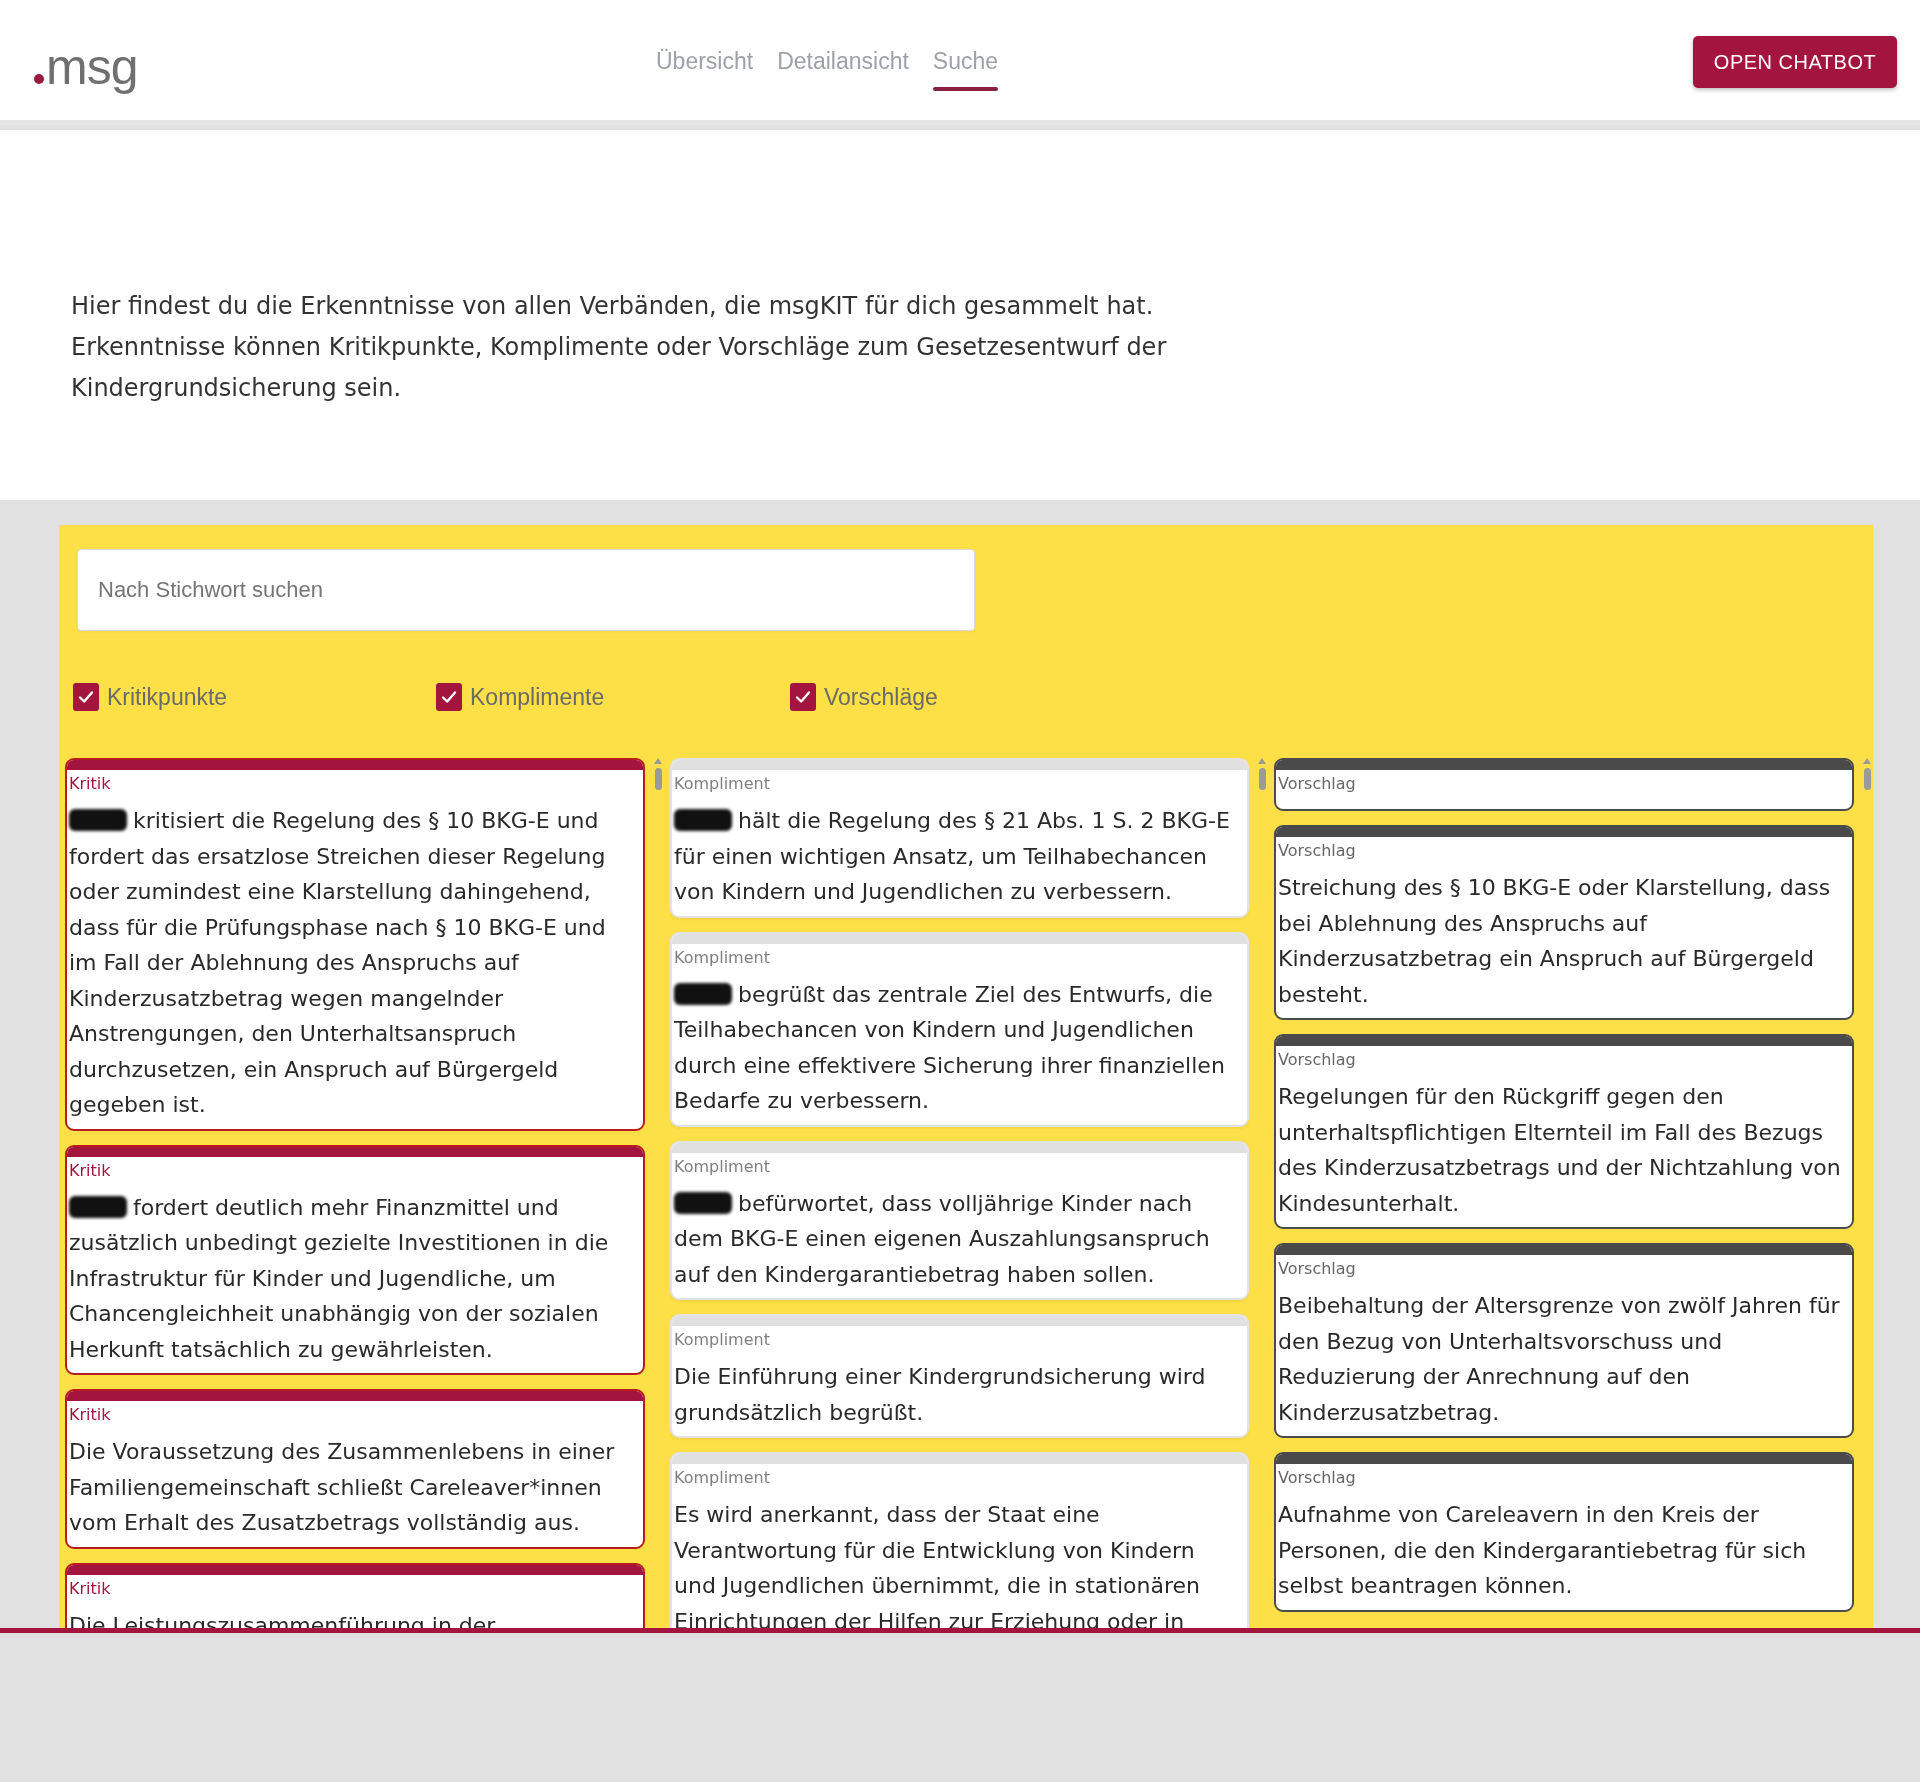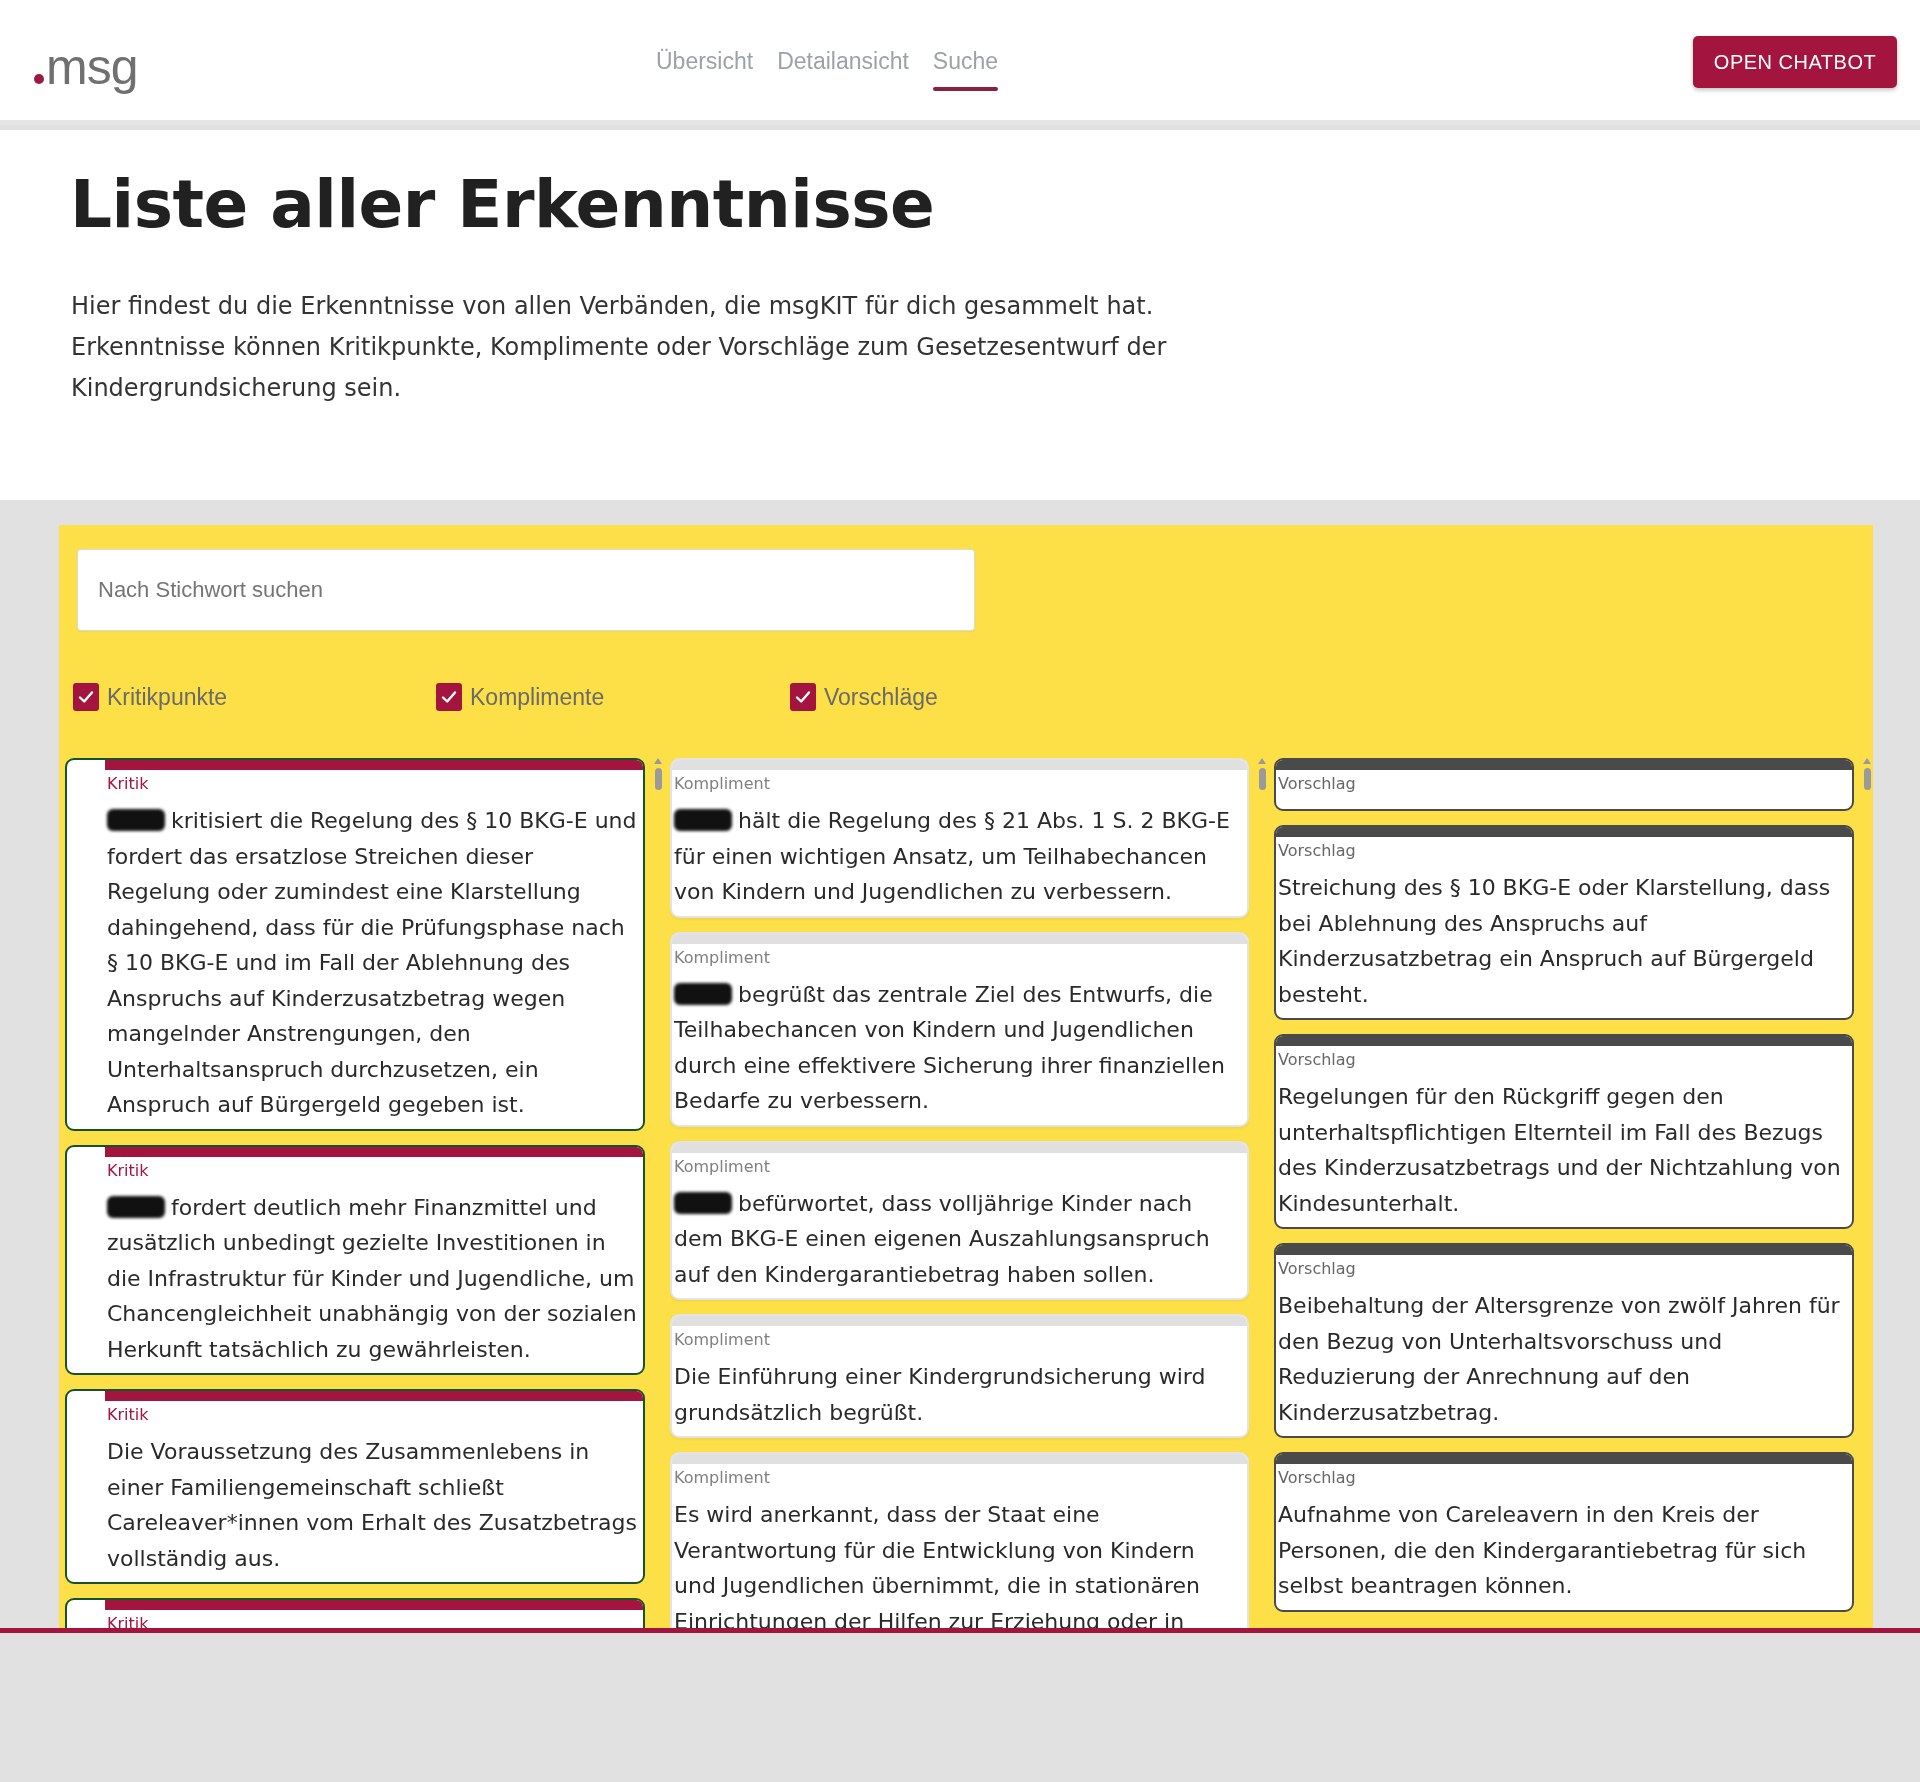--- a/index.html
+++ b/index.html
@@ -37,21 +37,21 @@
   .scrollbar .arrow { width: 0; height: 0; border-left: 4px solid transparent; border-right: 4px solid transparent; border-bottom: 6px solid #9a9a9a; margin: 0 auto 4px; }
   .scrollbar .thumb { width: 7px; height: 22px; background: #9a9a9a; border-radius: 4px; margin: 0 auto; }
 
   .card { background: #fff; border-radius: 9px; margin-bottom: 14px; overflow: hidden; }
   .card .bar { height: 10px; }
   .card .inner { padding: 4px 4px 6px 2px; }
   .card .type { font-size: 16px; line-height: 20px; margin-bottom: 9px; }
   .card .text { font-size: 22px; line-height: 35.5px; color: #2a2a2a; }
   .redact { display: inline-block; width: 58px; height: 22px; background: #111; border-radius: 6px; vertical-align: -3px; filter: blur(1.5px); margin-right: 6px; }
 
-  .card.kritik { border: 2px solid #14532d; padding-left: 38px; }
+  .card.kritik { border: 2px solid #b91c1c; }
   .card.kritik .bar { background: #a3153f; }
   .card.kritik .type { color: #a3153f; }
 
   .card.kompliment { border: 2px solid #e3e3e3; box-shadow: 0 1px 3px rgba(0,0,0,0.08); }
   .card.kompliment .bar { background: #e0e0e0; }
   .card.kompliment .type { color: #808080; }
 
   .card.vorschlag { border: 2px solid #4a4a4a; }
   .card.vorschlag .bar { background: #4a4a4a; }
   .card.vorschlag .type { color: #666; }
@@ -69,21 +69,20 @@
   </div>
   <nav class="nav">
     <a class="nav-item">Übersicht</a>
     <a class="nav-item">Detailansicht</a>
     <a class="nav-item active">Suche</a>
   </nav>
   <button class="chat-btn">OPEN CHATBOT</button>
 </header>
 
 <section class="intro">
-  <h1 class="page-title">Liste aller Erkenntnisse</h1>
   <p class="page-desc">Hier findest du die Erkenntnisse von allen Verbänden, die msgKIT für dich gesammelt hat. Erkenntnisse können Kritikpunkte, Komplimente oder Vorschläge zum Gesetzesentwurf der Kindergrundsicherung sein.</p>
 </section>
 
 <section class="panel">
   <input class="search" type="text" placeholder="Nach Stichwort suchen" style="">
 
   <div class="filters">
     <label class="filter" style="left:0px;">
       <span class="cbox">
         <svg viewBox="0 0 18 18">

